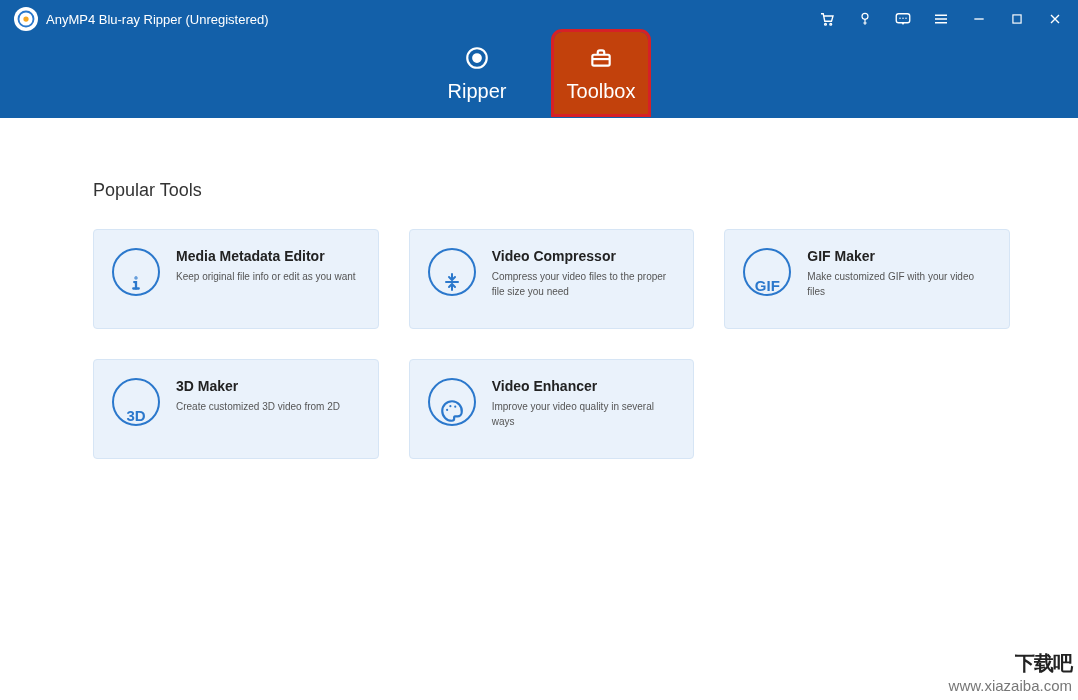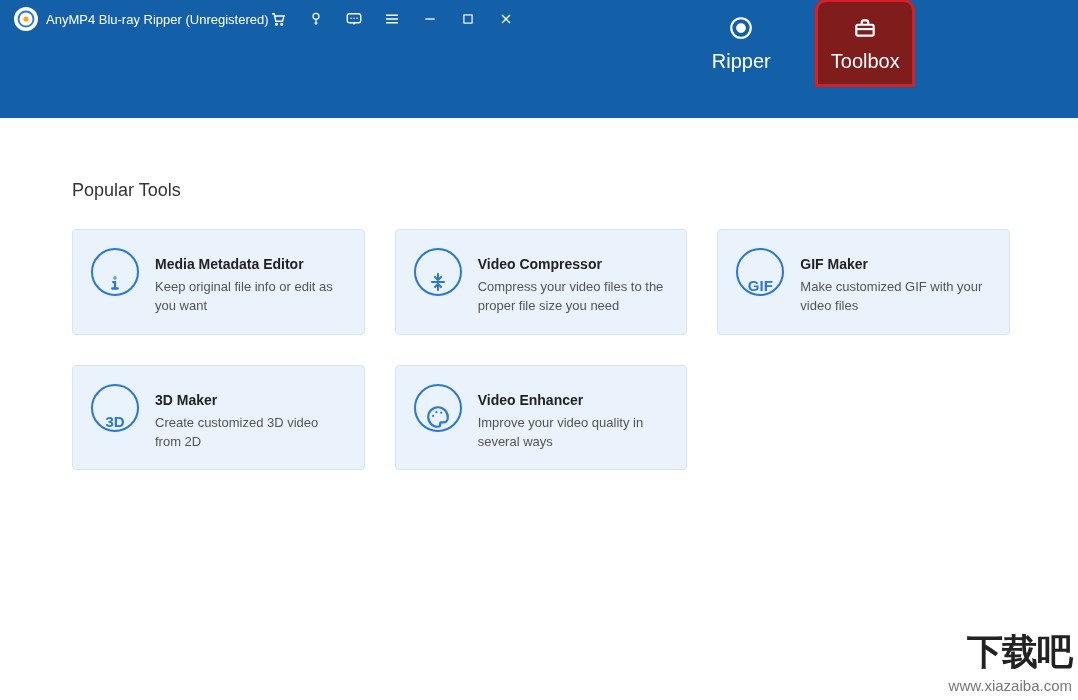--- a/index.html
+++ b/index.html
@@ -8,21 +8,21 @@
   height: 700px;
   font-family: "Segoe UI", Arial, sans-serif;
   background: #fff;
   overflow: hidden;
   position: relative;
 }
 .titlebar {
   height: 118px;
   background: #1360a9;
   display: flex;
-  flex-direction: row;
+  flex-direction: column;
   position: relative;
 }
 .titlebar-top {
   height: 30px;
   display: flex;
   align-items: center;
   padding: 8px 14px 0 14px;
 }
 .app-logo {
   width: 24px;
@@ -70,29 +70,29 @@
   flex-direction: column;
   align-items: center;
   justify-content: center;
   gap: 8px;
   color: #fff;
   cursor: pointer;
   border-radius: 8px 8px 0 0;
   font-size: 20px;
 }
 .tab.active {
-  background: #7f1d1d;
+  background: #c2410c;
 }
 .tab.highlighted {
   outline: 3px solid #d62027;
   outline-offset: 0;
 }
 .tab-icon { width: 28px; height: 28px; display:flex; align-items:center; justify-content:center; }
 .content {
-  padding: 62px 68px 0 72px;
+  padding: 62px 68px 0 93px;
 }
 .section-title {
   font-size: 18px;
   color: #333;
   font-weight: 400;
   margin-bottom: 28px;
 }
 .tools-grid {
   display: grid;
   grid-template-columns: repeat(3, 1fr);
@@ -115,41 +115,41 @@
   border: 2px solid #2b78cc;
   border-radius: 50%;
   flex-shrink: 0;
   display: flex;
   align-items: flex-end;
   justify-content: center;
   color: #2b78cc;
   font-weight: 600;
   font-size: 15px;
 }
-.tool-body { flex: 1; margin-top: 8px; }
+.tool-body { flex: 1; }
 .tool-title {
   font-size: 14px;
   font-weight: 700;
   color: #222;
   margin-bottom: 6px;
 }
 .tool-desc {
-  font-size: 13px;
+  font-size: 10px;
   color: #555;
   line-height: 1.45;
 }
 .watermark {
   position: absolute;
   right: 6px;
   bottom: 6px;
   text-align: right;
   pointer-events: none;
 }
 .watermark .big {
-  font-size: 36px;
+  font-size: 20px;
   font-weight: 900;
   color: #222;
   letter-spacing: -1px;
 }
 .watermark .small {
   font-size: 15px;
   color: #777;
 }
 </style>
 </head>

